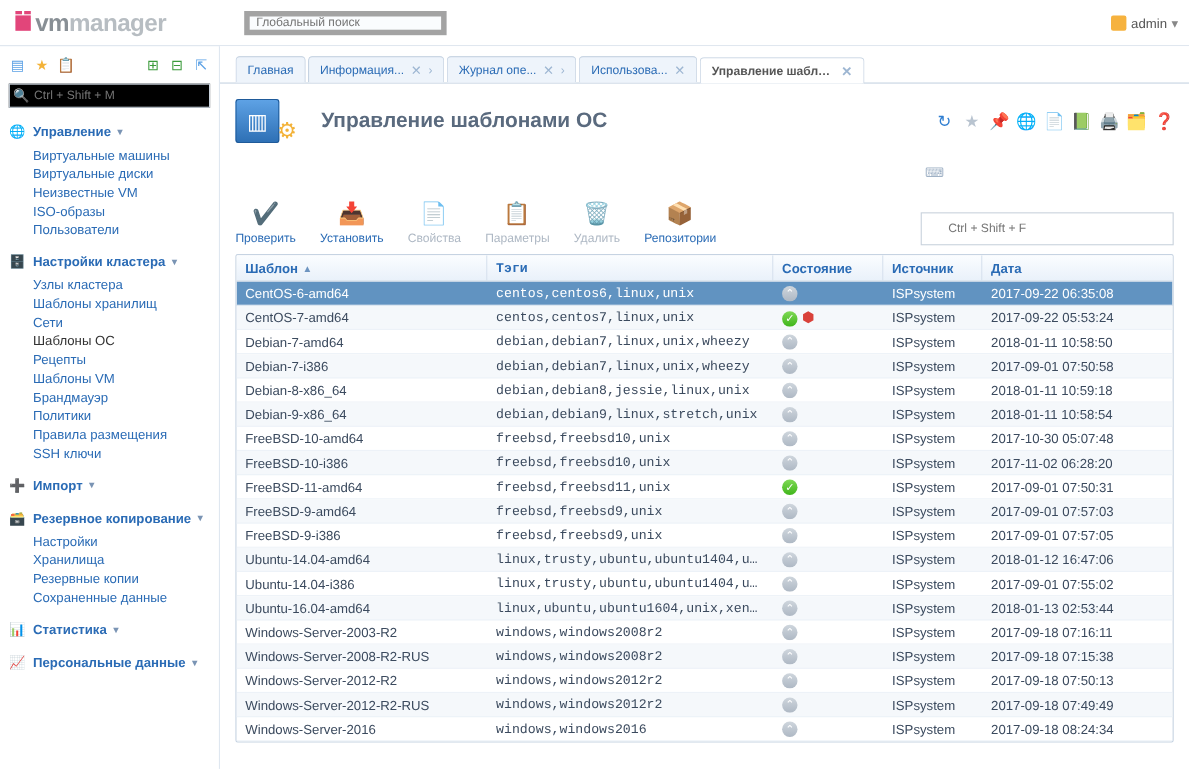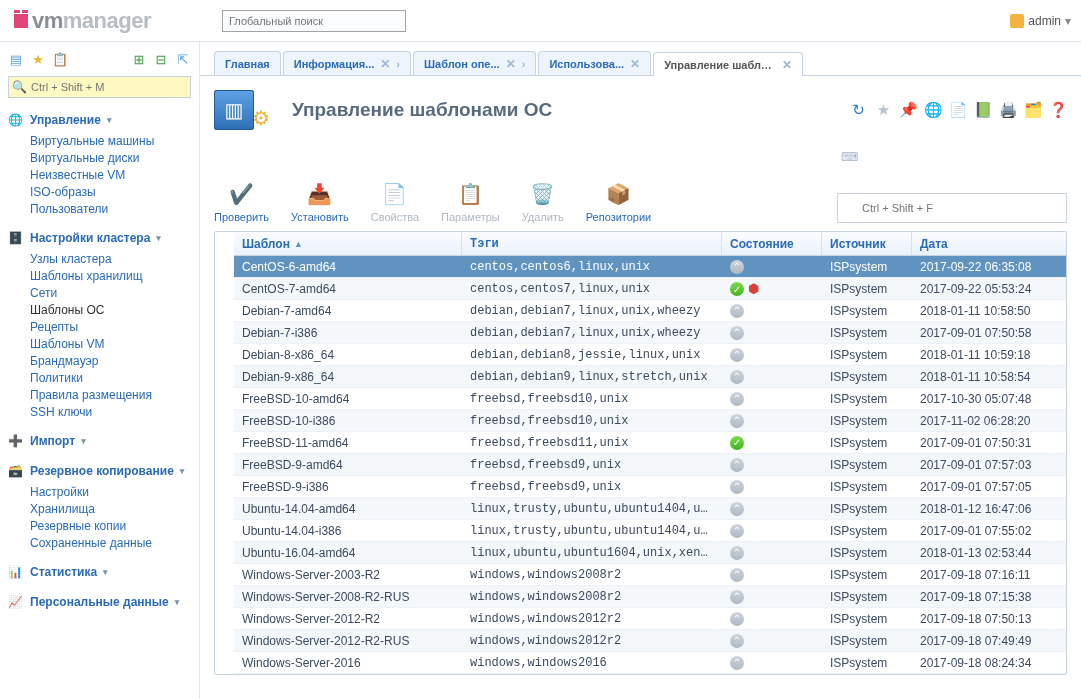--- a/index.html
+++ b/index.html
@@ -19,65 +19,65 @@
   
   .topbar { display:flex; align-items:center; height:42px; padding:0 10px; border-bottom:1px solid #dde5ee;}
   .logo { font-size:22px; font-weight:700; color:#aab0b6; letter-spacing:-0.5px; display:flex; align-items:center; gap:4px; width:var(--sidebar-w); min-width:var(--sidebar-w); padding-left:4px;}
   .logo-mark { width:14px; height:14px; background:#e2457a; display:inline-block; position:relative;}
   .logo-mark::before,.logo-mark::after{content:"";position:absolute;background:#e2457a;}
   .logo-mark::before{top:-4px;left:0;width:6px;height:3px;}
   .logo-mark::after{top:-4px;right:0;width:6px;height:3px;}
   .logo .vm { color:#888f95;}
   .logo .manager{color:#b7bdc2;}
   .global-search { margin-left:12px; }
-  .global-search input{ width:184px; height:22px; border:1px solid #a3a3a3; background:#fafcfe; padding:0 6px; color:#999; font-size:11px;}
+  .global-search input{ width:184px; height:22px; border:5px solid #a3a3a3; background:#fafcfe; padding:0 6px; color:#999; font-size:11px;}
   .user-area{ margin-left:auto; display:flex; align-items:flex-end; gap:4px; color:#555;}
   .avatar-icon{width:14px;height:14px;background:#f6b23e;border-radius:2px;display:inline-block;}
   
   .main { flex:1; display:flex; min-height:0;}
   .sidebar { width:var(--sidebar-w); min-width:var(--sidebar-w); border-right:1px solid #dfe7f0; padding:6px 8px 0 8px; overflow:hidden; display:flex; flex-direction:column; gap:2px;}
   .sb-tool-row{display:flex; align-items:center; gap:6px; height:22px;}
   .sb-tool-row .spacer{flex:1;}
   .mini-icon{width:16px;height:16px;display:inline-flex;align-items:center;justify-content:center;font-size:13px;cursor:pointer;}
   .sb-search{margin:4px 0 8px 0;}
-  .sb-search input{width:100%;height:22px;border:1px solid #c9d2dc;padding:0 6px 0 22px;font-size:11px;color:#888;background:#fef9c3;}
+  .sb-search input{width:100%;height:22px;border:1px solid #c9d2dc;padding:0 6px 0 22px;font-size:11px;color:#888;background:#000000;}
   .sb-search-wrap{position:relative;}
   .sb-search-wrap .lens{position:absolute;left:4px;top:4px;color:#a0b2c6;}
   .sb-section{margin-bottom:6px;}
   .sb-head{display:flex;align-items:center;gap:6px;font-weight:700;color:#2a6bb5;padding:4px 0;cursor:pointer;}
   .sb-head .chev{color:#7a94b4;font-size:9px;}
   .sb-icon{width:16px;height:16px;display:inline-flex;align-items:center;justify-content:center;}
   .sb-items{padding:2px 0 4px 22px;display:flex;flex-direction:column;gap:3px;}
   .sb-item{color:#2a6bb5;cursor:pointer;}
   .sb-item.active{color:#333;}
   
   .content{flex:1;display:flex;flex-direction:column;min-width:0;}
   .tabs{display:flex;align-items:flex-end;gap:2px;padding:8px 8px 0 14px;height:34px;background:#fff;border-bottom:1px solid var(--border);}
-  .tab{display:flex;align-items:center;gap:6px;height:24px;padding:0 10px;border:1px solid var(--border);border-bottom:none;border-radius:4px 4px 0 0;background:#eef4fb;color:#2a6bb5;font-size:11px;cursor:pointer;max-width:150px;font-weight:bold;}
+  .tab{display:flex;align-items:center;gap:6px;height:24px;padding:0 10px;border:1px solid var(--border);border-bottom:none;border-radius:4px 4px 0 0;background:#eef4fb;color:#2a6bb5;font-size:11px;cursor:pointer;max-width:150px;}
   .tab.active{background:#fff;color:#555;font-weight:700;position:relative;top:1px;}
   .tab .x{color:#9db6d2;font-size:12px;}
   .tab .arrow{color:#9db6d2;}
   .tab-label{white-space:nowrap;overflow:hidden;text-overflow:ellipsis;}
   .page{flex:1;padding:14px 14px 0 14px;display:flex;flex-direction:column;min-height:0;}
   .page-head{display:flex;align-items:center;gap:10px;}
   .page-icon{width:40px;height:40px;background:linear-gradient(180deg,#5fa3e6,#2d6fb4);border-radius:3px;display:inline-flex;align-items:center;justify-content:center;color:#fff;font-size:20px;box-shadow:inset 0 0 0 1px #1f5a99;}
   .page-gear{position:relative;left:-12px;top:8px;color:#f3b238;font-size:20px;}
   .page-title{font-size:19px;font-weight:700;color:#5a6a7e;}
   .page-actions{margin-left:auto;display:flex;align-items:center;gap:8px;}
   .pa-icon{width:17px;height:17px;display:inline-flex;align-items:center;justify-content:center;font-size:15px;cursor:pointer;}
   .toolbar{display:flex;align-items:flex-end;gap:22px;margin:16px 0 8px 0;}
   .tbtn{display:flex;flex-direction:column;align-items:center;gap:4px;font-size:11px;color:#2a6bb5;cursor:pointer;}
   .tbtn.disabled{color:#aeb8c4;cursor:default;}
   .tbtn-icon{width:26px;height:26px;display:inline-flex;align-items:center;justify-content:center;font-size:20px;}
   .tb-search{margin-left:auto;}
   .tb-search input{width:230px;height:30px;border:1px solid #c9d2dc;padding:0 6px 0 24px;font-size:11px;color:#888;margin-top:47px;}
   .tb-search-wrap{position:relative;}
   .tb-search-wrap .kbd{position:absolute;left:4px;top:4px;color:#a0b2c6;font-size:12px;}
   
-  .table{border:1px solid var(--border);border-radius:2px;overflow:hidden;display:flex;flex-direction:column;min-height:0;padding-left:19px;}
+  .table{border:1px solid var(--border);border-radius:2px;overflow:hidden;display:flex;flex-direction:column;min-height:0;}
   .thead{display:flex;background:linear-gradient(180deg,#fbfdff,#e9f1fa);border-bottom:1px solid var(--border);height:24px;align-items:center;font-weight:700;color:#2a6bb5;}
   .th,.td{padding:0 8px;overflow:hidden;white-space:nowrap;text-overflow:ellipsis;}
   .col-template{flex:0 0 228px;}
   .col-tags{flex:0 0 260px;font-family:Liberation Mono, monospace;}
   .col-state{flex:0 0 100px;}
   .col-source{flex:0 0 90px;}
   .col-date{flex:1;}
   .th{display:flex;align-items:center;gap:4px;height:100%;border-right:1px solid #d8e2ee;}
   .th:last-child{border-right:none;}
   .sort{color:#6d94c0;font-size:9px;}
@@ -201,21 +201,21 @@
     <div class="tabs" id="tabs">
         <div class="tab">
           <span class="tab-label">Главная</span>
         </div>
         <div class="tab">
           <span class="tab-label">Информация...</span>
           <span class="x">✕</span>
           <span class="arrow">›</span>
         </div>
         <div class="tab">
-          <span class="tab-label">Шаблон опе...</span>
+          <span class="tab-label">Журнал опе...</span>
           <span class="x">✕</span>
           <span class="arrow">›</span>
         </div>
         <div class="tab">
           <span class="tab-label">Использова...</span>
           <span class="x">✕</span>
         </div>
         <div class="tab active">
           <span class="tab-label">Управление шаблонами ОС</span>
           <span class="x">✕</span>

